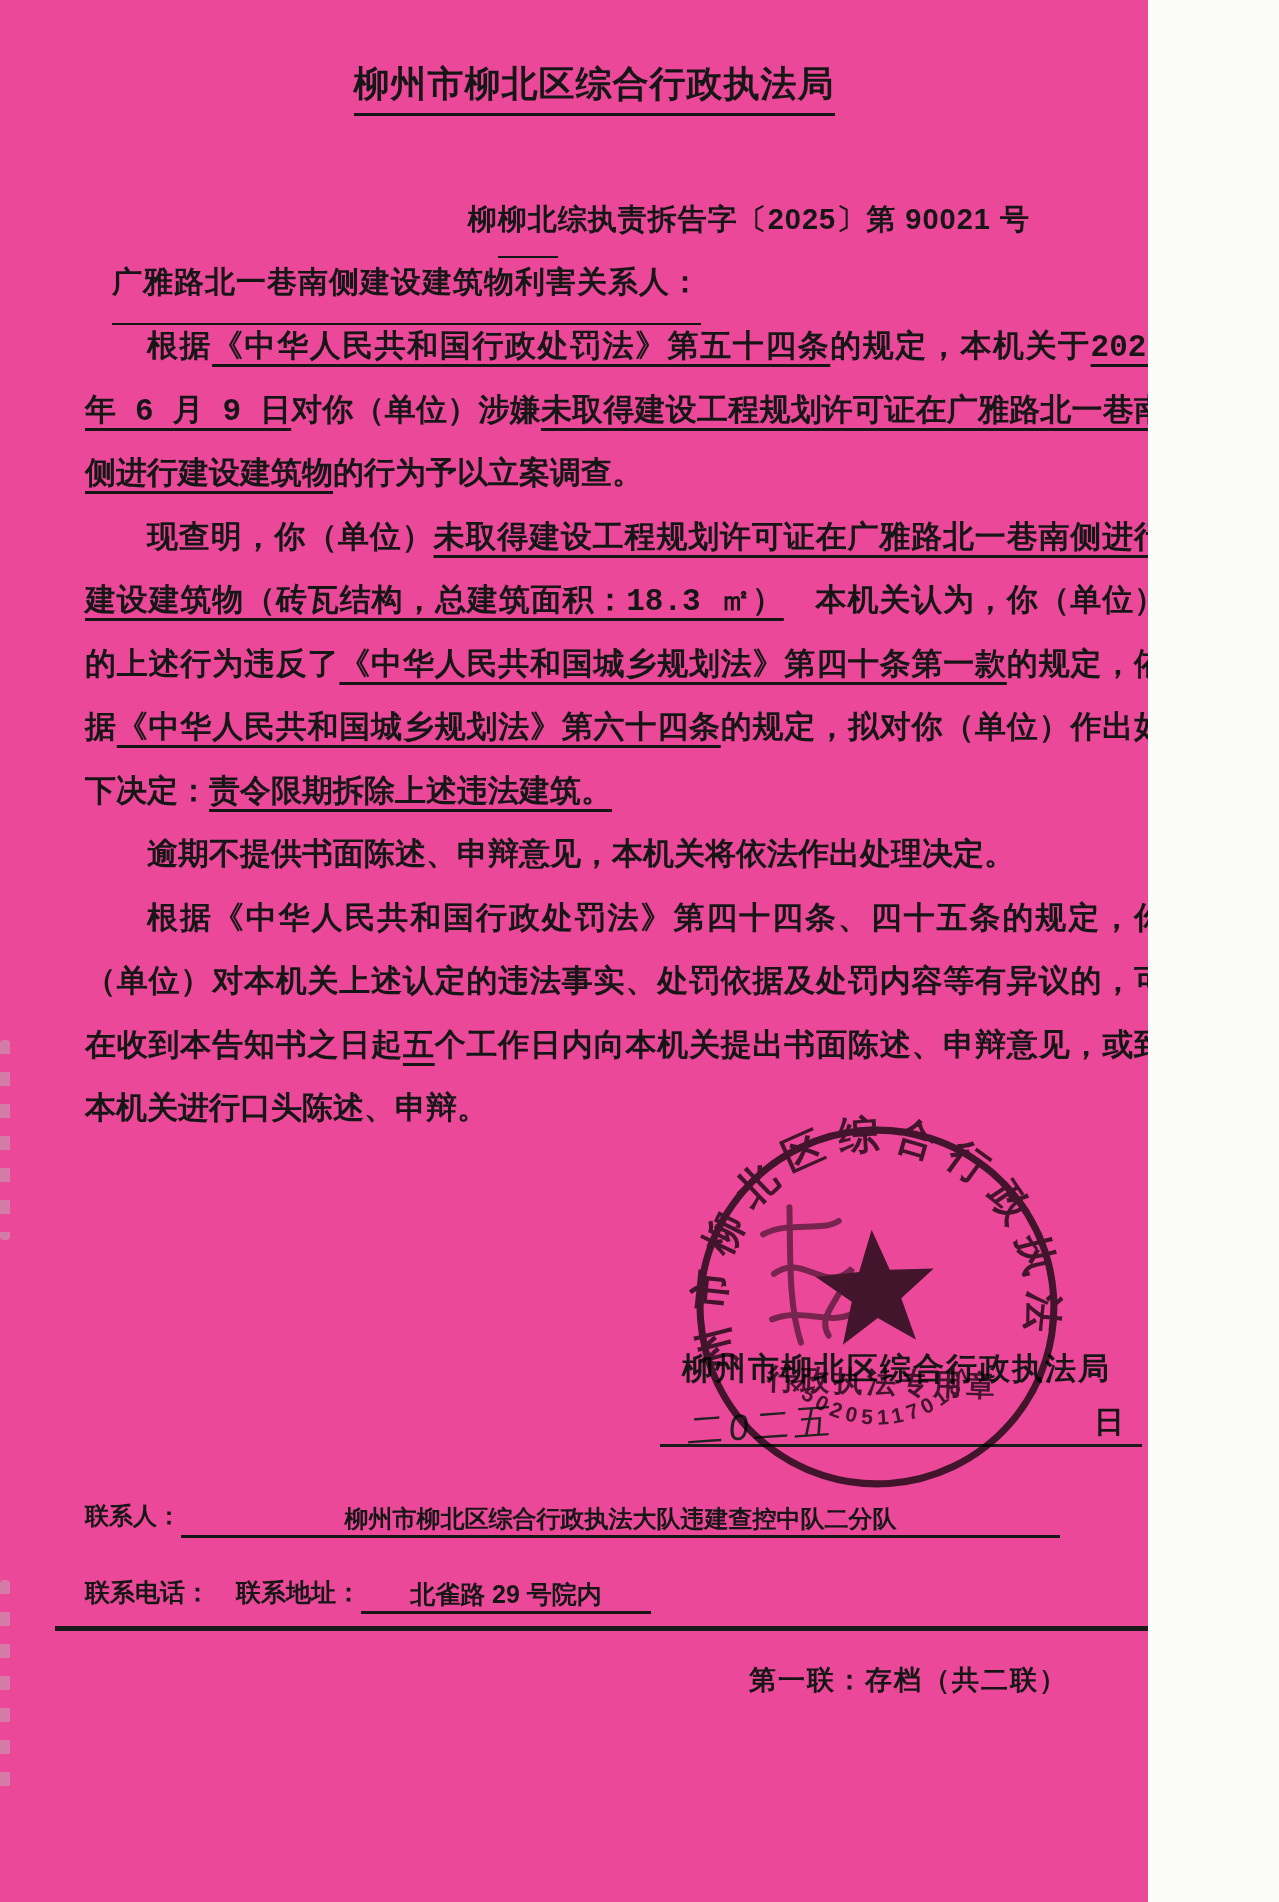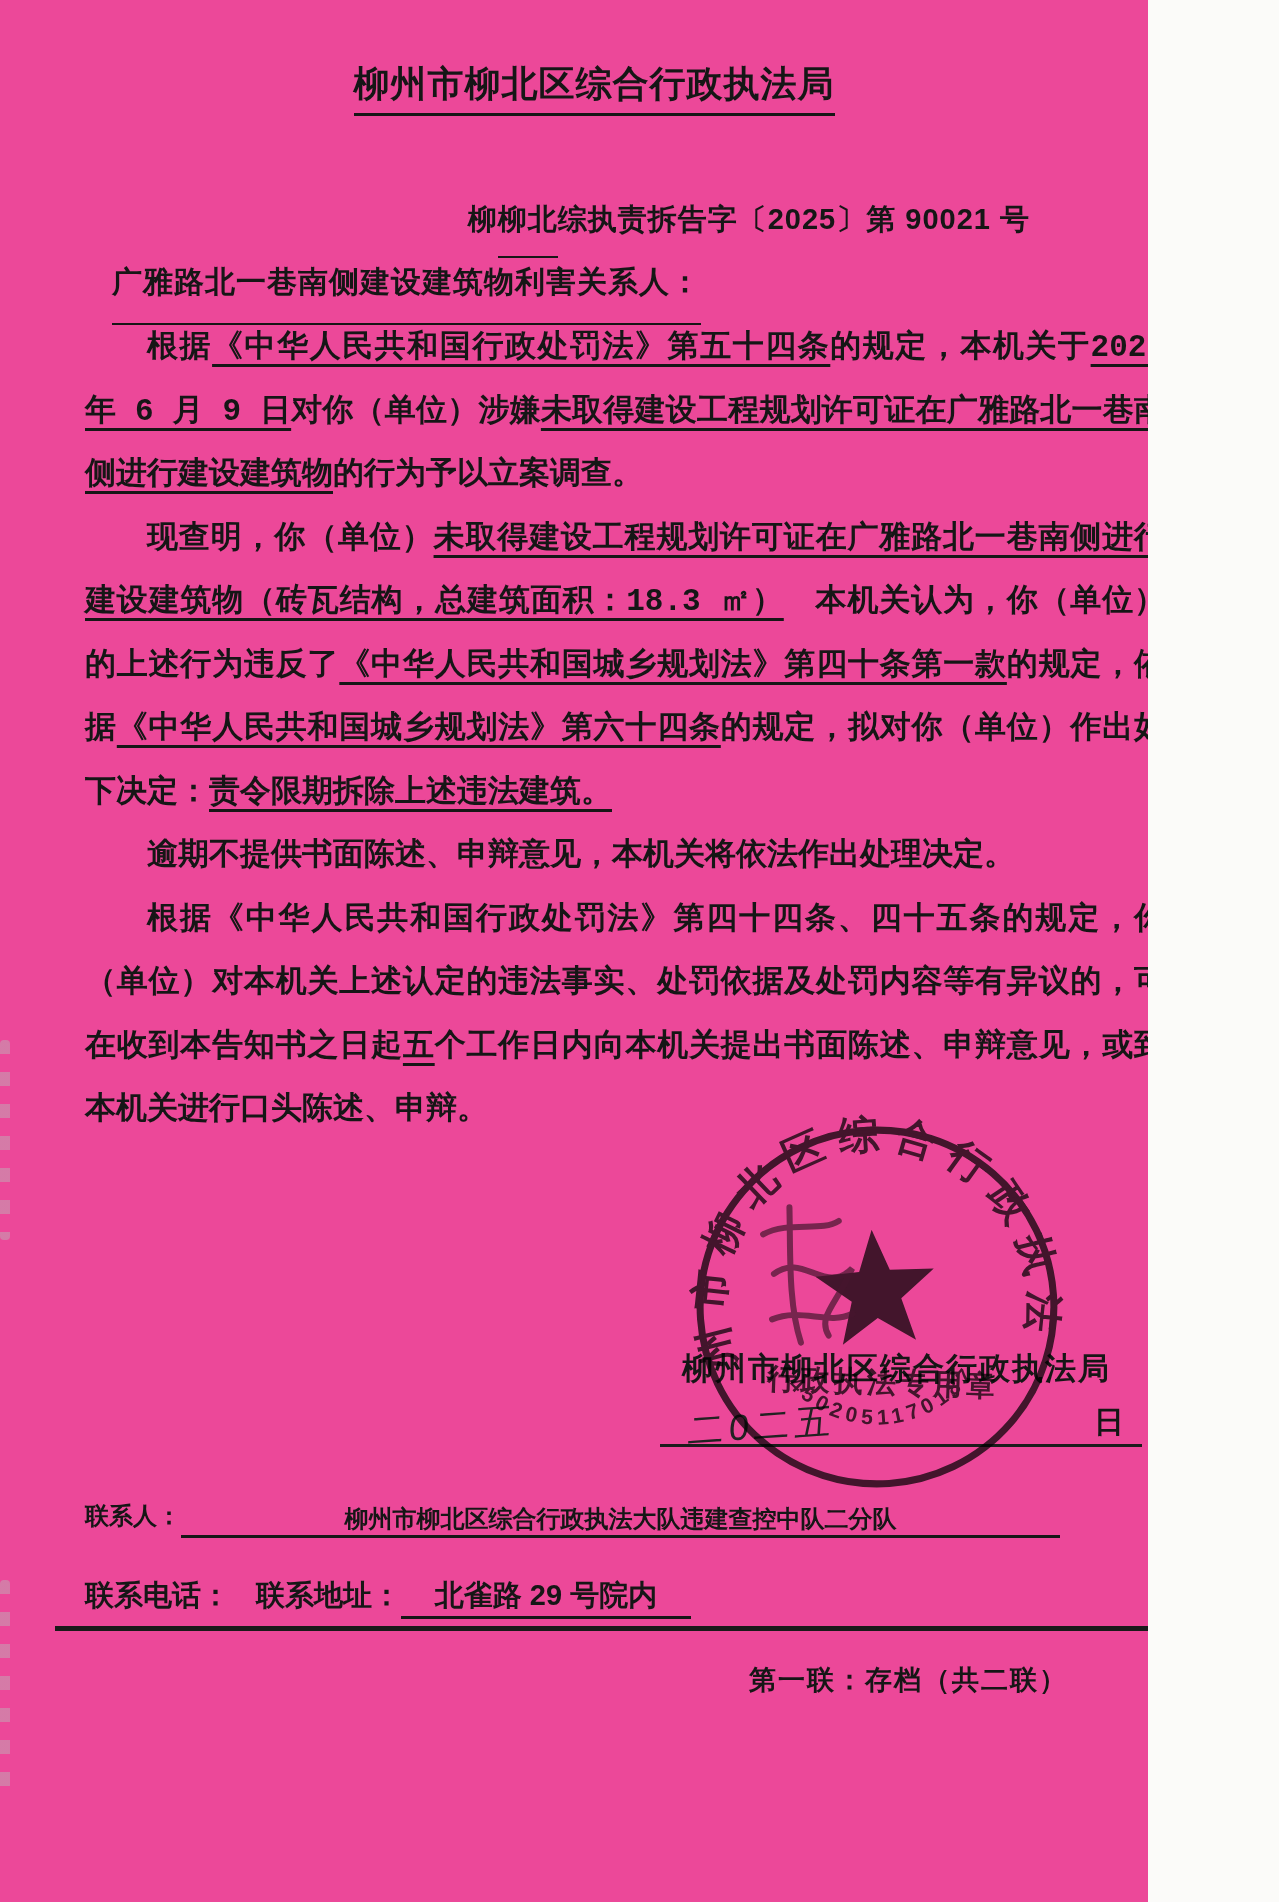--- a/index.html
+++ b/index.html
@@ -52,22 +52,22 @@
     opacity:.88;mix-blend-mode:multiply;transform:rotate(-4deg);
   }
   .seal text{fill:#2e2e2e;font-family:"Liberation Sans","DejaVu Sans",sans-serif;font-weight:700;}
   
   .contact-row1{
     position:absolute;top:1500px;left:85px;width:975px;display:flex;align-items:flex-end;
     font-size:24px;
     font-family:Liberation Serif, serif;
   }
   .contact-row2{
-    position:absolute;top:1576px;left:85px;width:1000px;display:flex;align-items:flex-start;
-    font-size:29px;
+    position:absolute;top:1576px;left:85px;width:1000px;display:flex;align-items:center;
+    font-size:25px;
   }
   .c-label{white-space:nowrap;padding-bottom:6px;}
   .c-value{
     border-bottom:3px solid #161616;text-align:center;white-space:nowrap;
   }
   .v-contact{flex:1;}
   .v-phone{width:322px;letter-spacing:1px;}
   .v-address{width:290px;}
   .gap{width:26px;}
   .bottom-rule{

